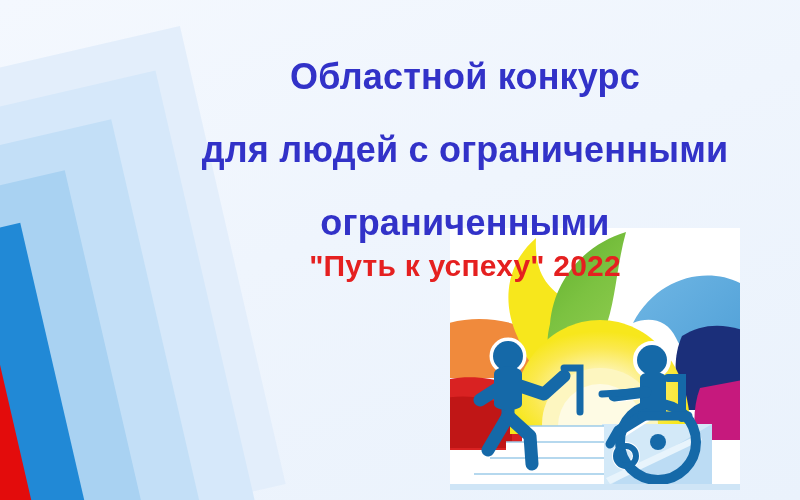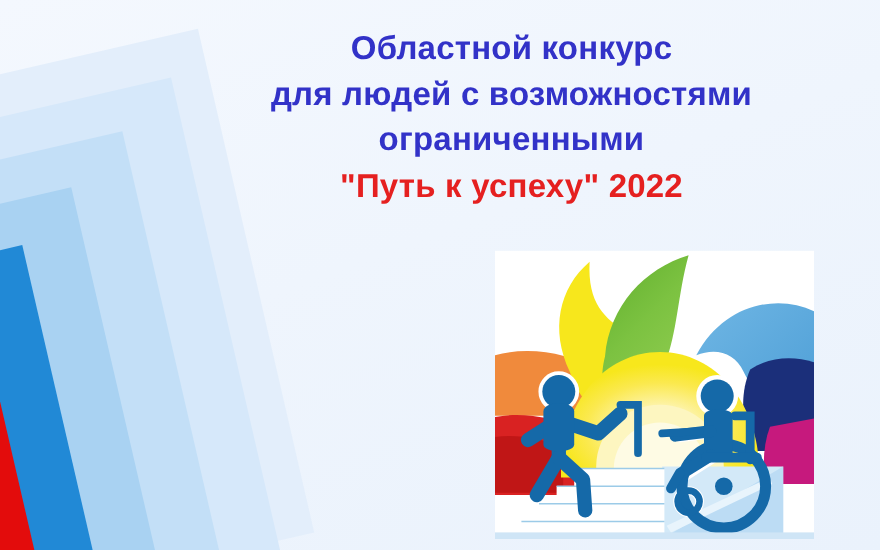--- a/index.html
+++ b/index.html
@@ -48,25 +48,26 @@
     position: absolute;
     left: 150px;
     top: 24px;
     width: 630px;
     text-align: center;
     z-index: 5;
   }
   .title-line {
     font-family: "Liberation Sans", sans-serif;
     font-weight: bold;
-    font-size: 30px;
+    font-size: 36px;
     line-height: 41px;
     letter-spacing: 0.2px;
     color: #3232c8;
     white-space: nowrap;
+    margin-top: 32px;
   }
   .title-line.accent {
     color: #e52020;
     font-size: 30px;
     margin-top: 2px;
   }
 
   
   .emblem {
     position: absolute;
@@ -89,21 +90,21 @@
     <div class="sheet sheet-1"></div>
     <div class="sheet sheet-2"></div>
     <div class="sheet sheet-3"></div>
     <div class="sheet sheet-4"></div>
     <div class="sheet sheet-5"></div>
     <div class="sheet sheet-6"></div>
   </div>
 
   <div class="title-block">
     <div class="title-line">Областной конкурс</div>
-    <div class="title-line">для людей с возможностями</div>
+    <div class="title-line">для людей с ограниченными</div>
     <div class="title-line">ограниченными</div>
     <div class="title-line accent">"Путь к успеху" 2022</div>
   </div>
 
   <div class="emblem">
     <svg width="290" height="262" viewBox="0 0 290 262" xmlns="http://www.w3.org/2000/svg">
       <defs>
         <radialGradient id="sunGrad" cx="50%" cy="62%" r="52%">
           <stop offset="0%" stop-color="#fdfbe2"></stop>
           <stop offset="38%" stop-color="#fdf3a6"></stop>

